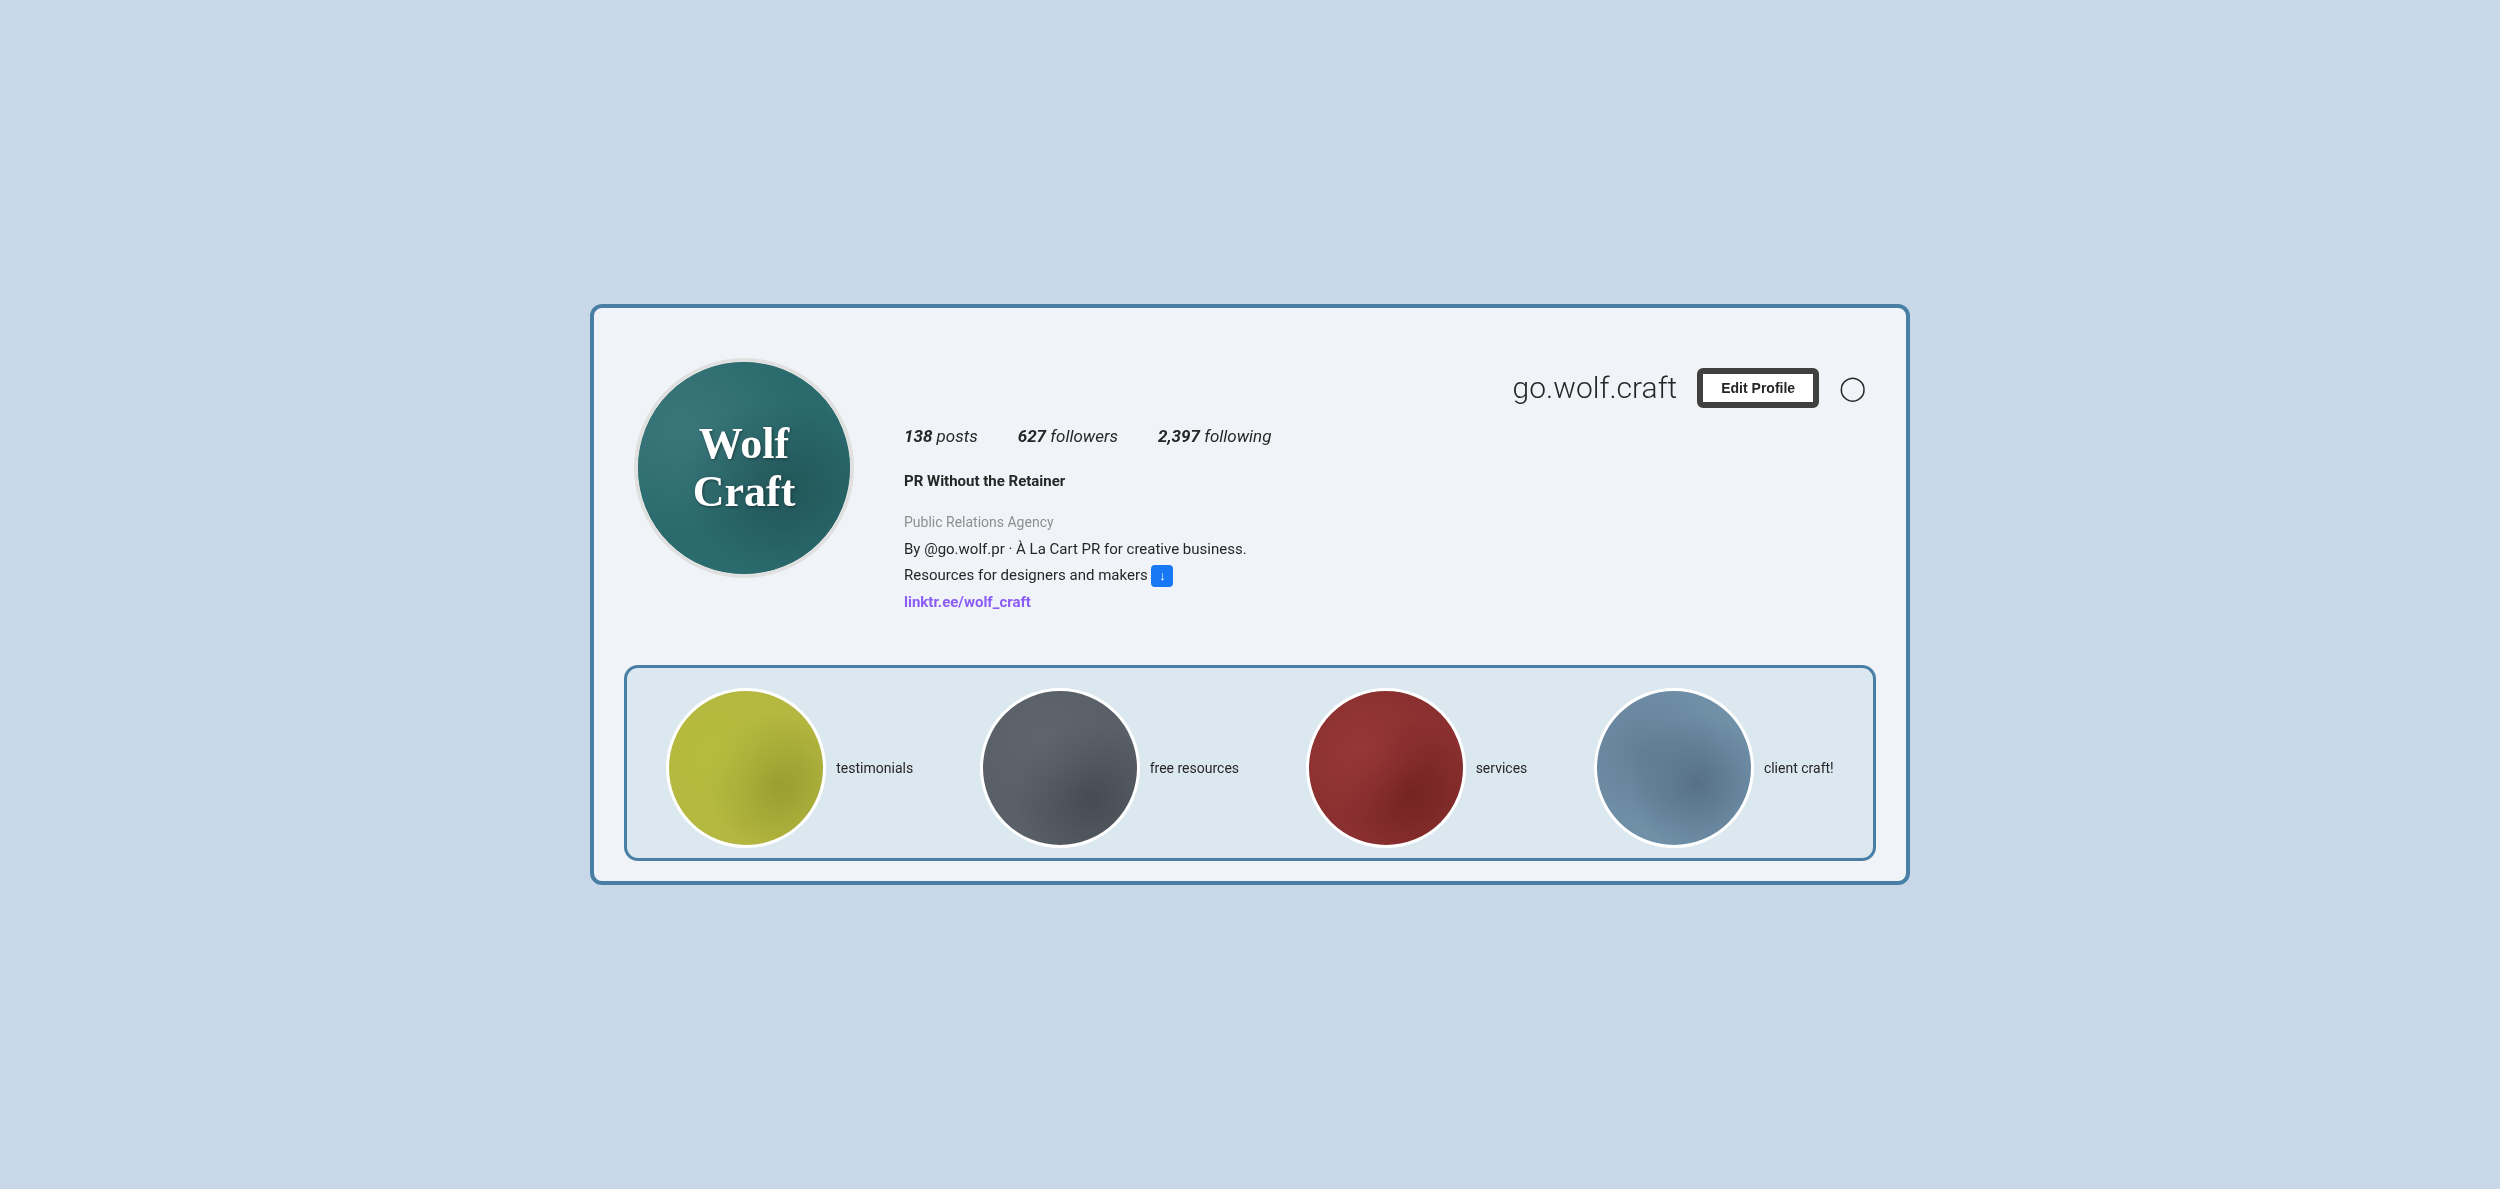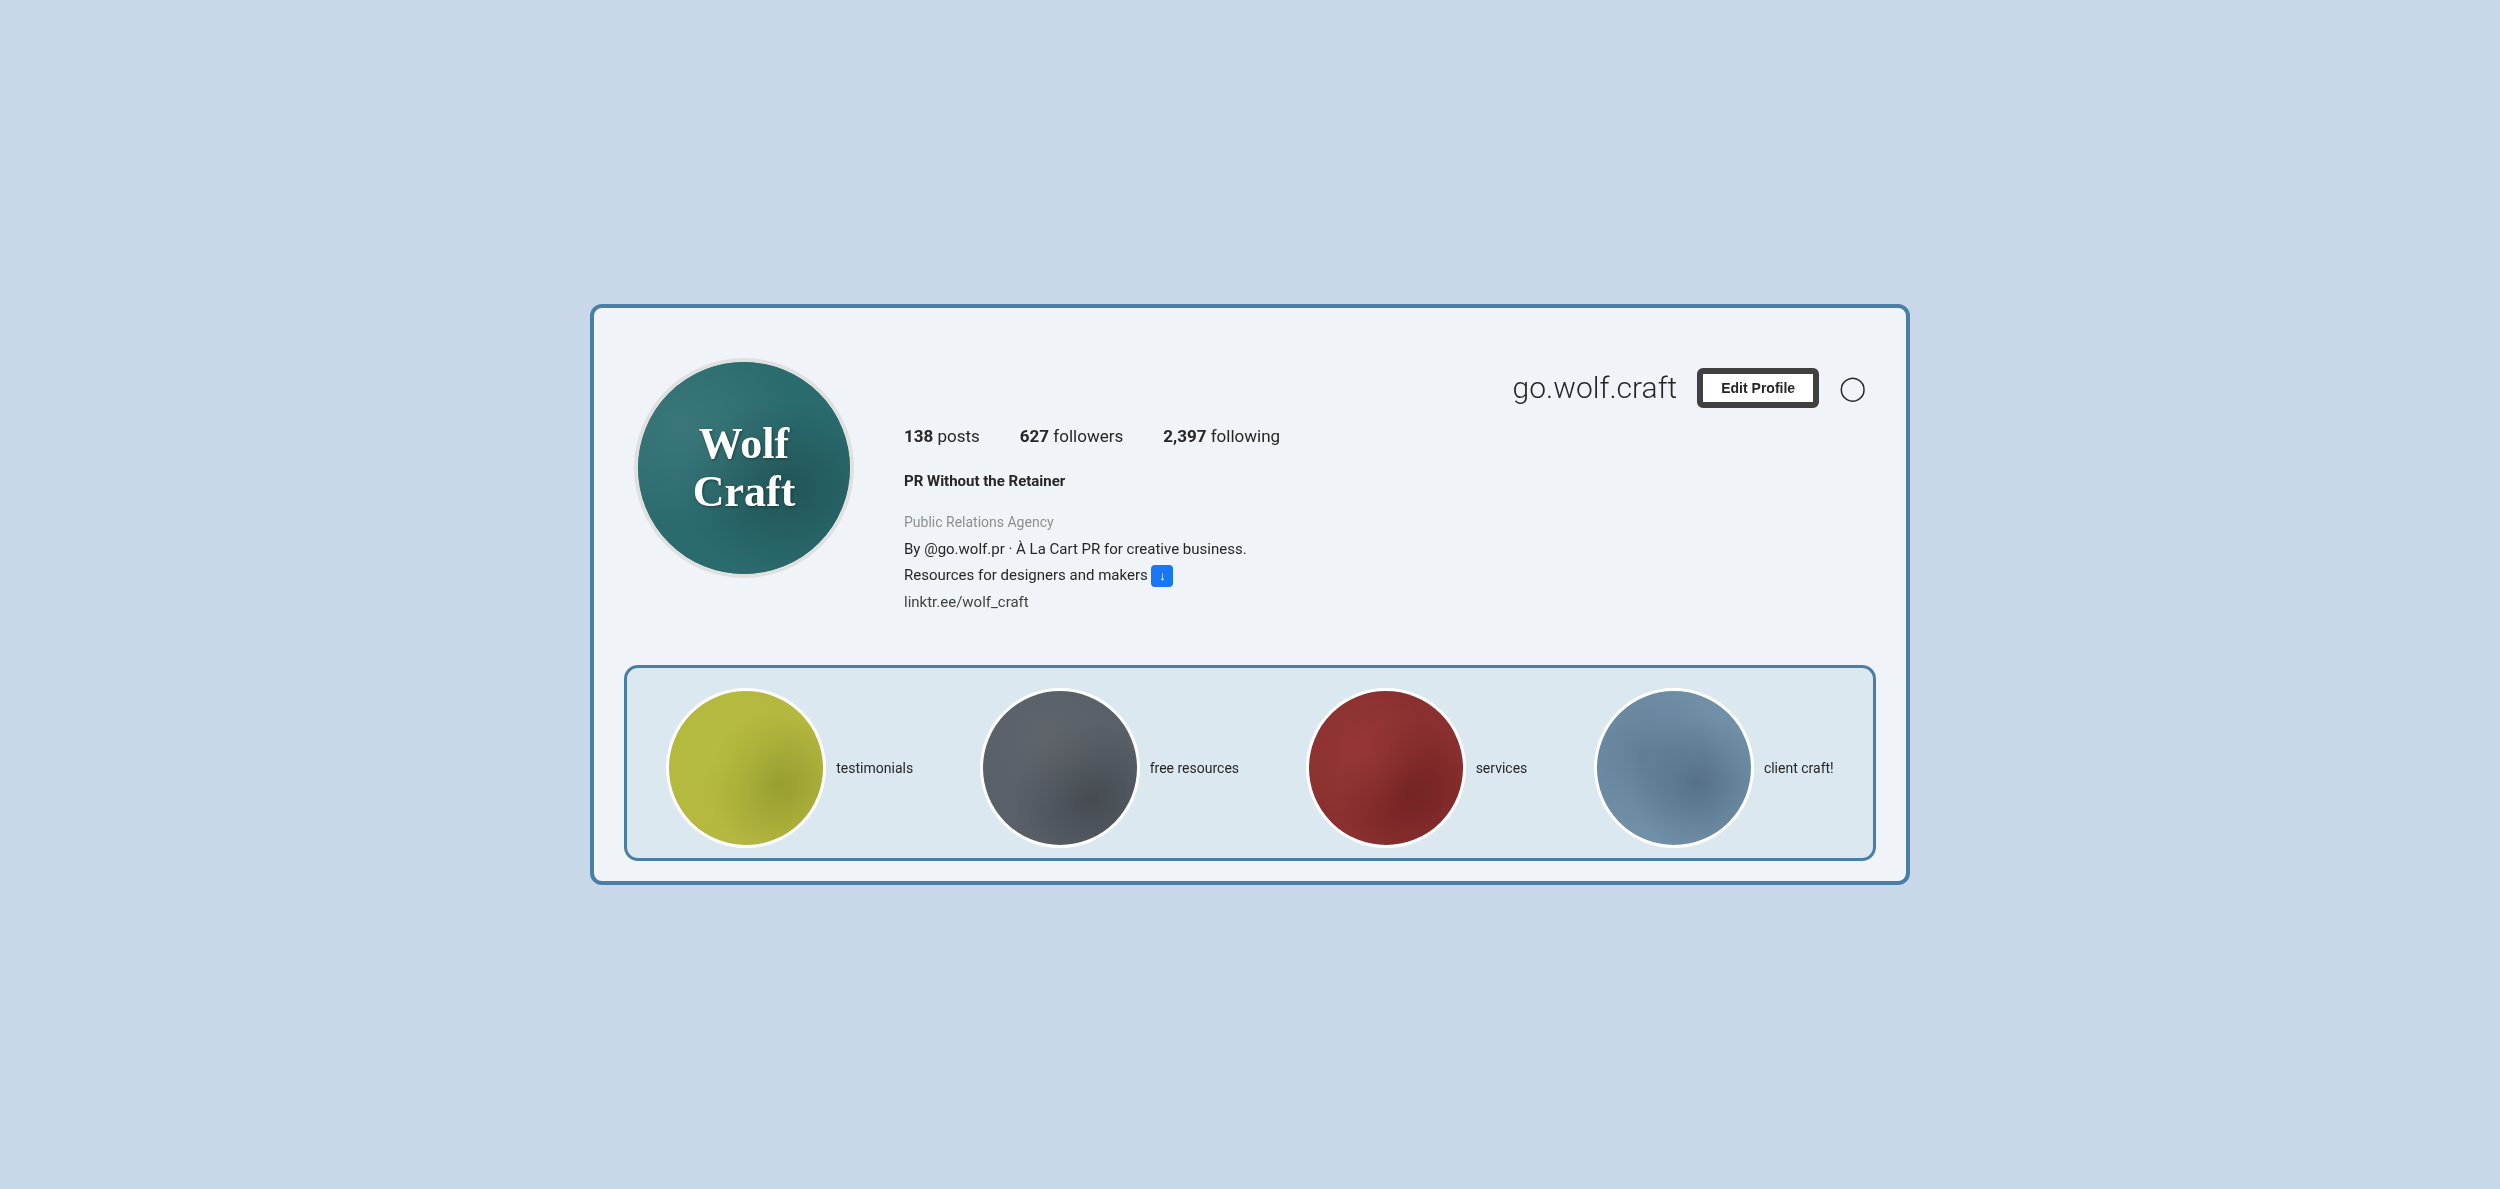--- a/index.html
+++ b/index.html
@@ -100,20 +100,21 @@
     .settings-icon {
       font-size: 24px;
       color: #262626;
       cursor: pointer;
     }
 
     .stats-row {
       display: flex;
       gap: 40px;
       margin-bottom: 23px;
+      font-style: italic;
     }
 
     .stat-item {
       font-size: 17px;
       color: #262626;
     }
 
     .stat-count {
       font-weight: 700;
     }
@@ -136,22 +137,22 @@
     }
 
     .bio-text {
       font-size: 15px;
       color: #262626;
       margin-bottom: 2px;
     }
 
     .bio-link {
       font-size: 15px;
-      color: #404040;
-      font-weight: 400;
+      color: #8b5cf6;
+      font-weight: 700;
       text-decoration: none;
     }
 
     .down-arrow-badge {
       display: inline-flex;
       align-items: center;
       justify-content: center;
       background: #1877f2;
       color: white;
       width: 22px;

